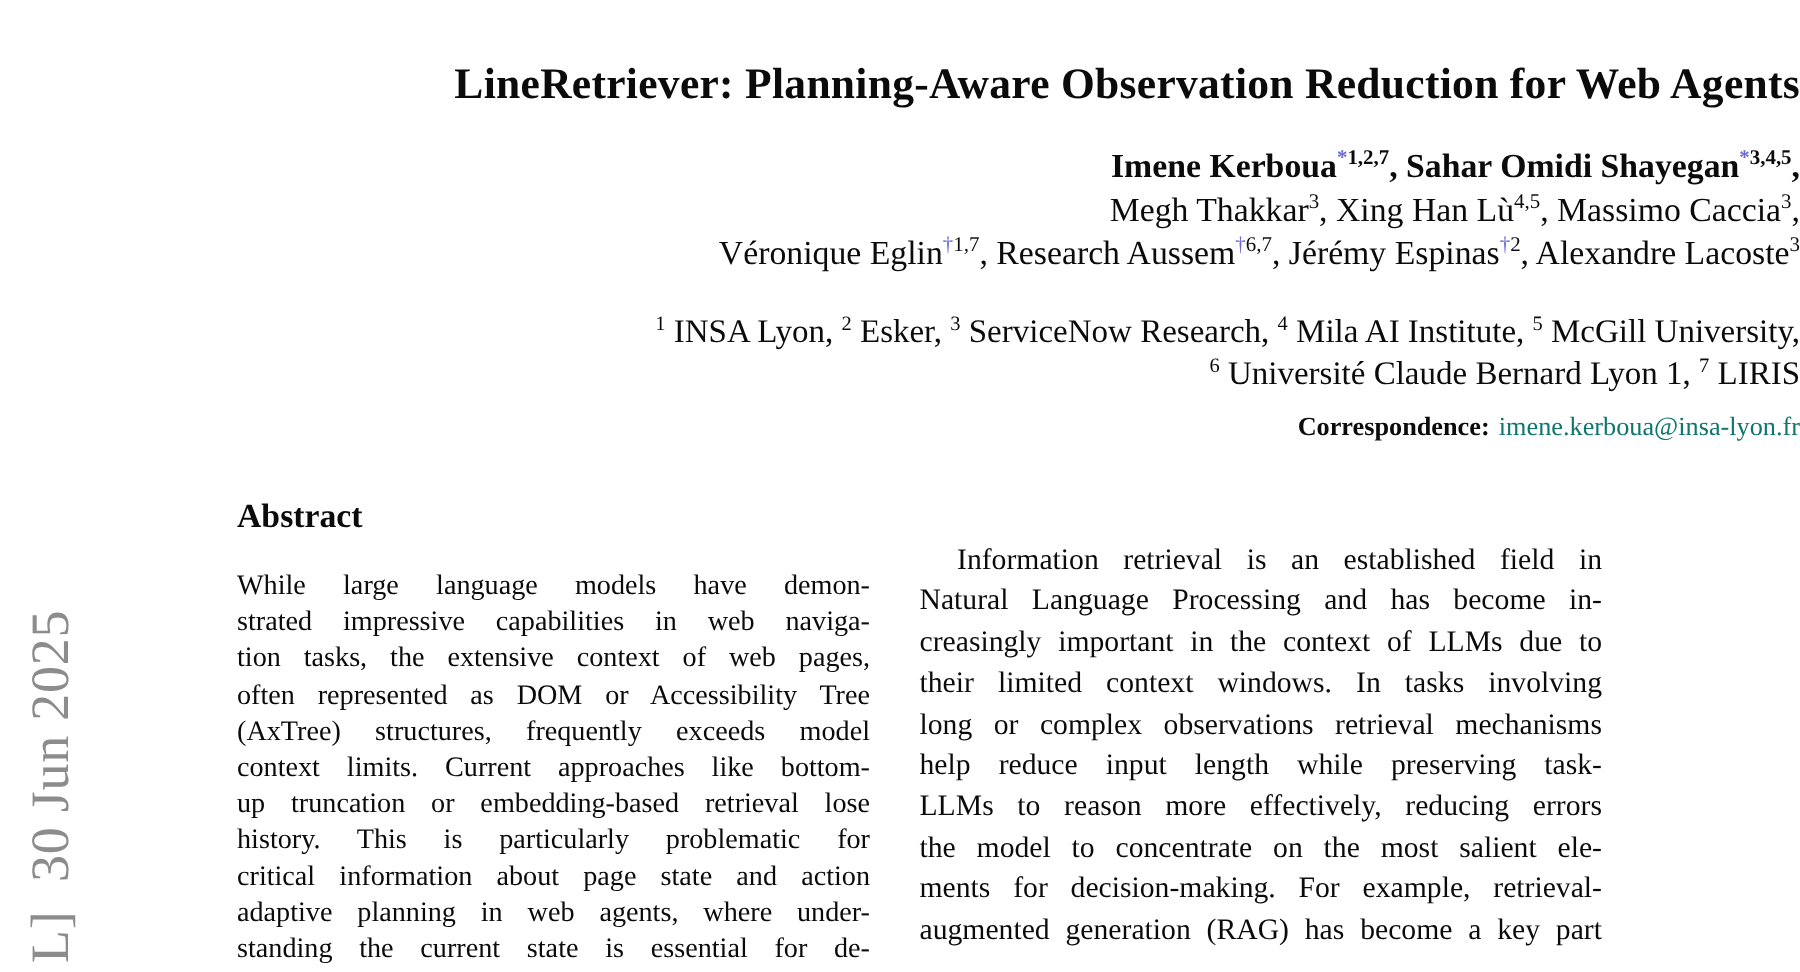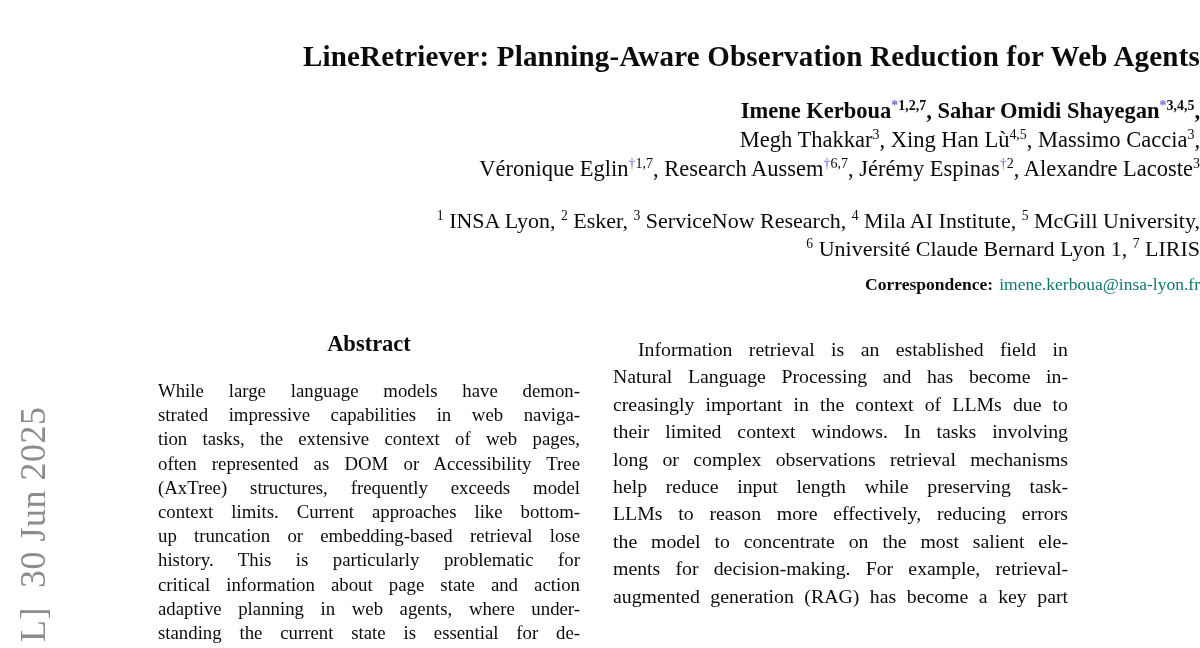--- a/index.html
+++ b/index.html
@@ -29,33 +29,33 @@
 
   .affils { top:207px; font-size:22px; }
   .affil-row { line-height:28px; }
 
   .correspondence { top:274px; font-size:17.5px; }
   .correspondence .label { font-weight:bold; margin-right:0.35em;margin-top:36px; }
   .correspondence a.email { color:#0f766e; text-decoration:none; }
 
   .abstract-heading {
     position:absolute; left:158px; width:422px; top:331px;
-    text-align:center; font-size:22.5px; font-weight:bold;
+    font-size:22.5px; font-weight:bold;
   }
 
   .col { position:absolute; }
   .left-col  { left:158px; top:379px; width:422px; font-size:18.8px; }
   .right-col { left:613px; top:336px; width:455px; font-size:19.8px; }
 
   .tline {
     text-align:justify; text-align-last:justify; overflow:hidden;
   }
   .left-col  .tline { line-height:24.2px; max-height:24.2px; }
   .right-col .tline { line-height:27.4px; max-height:27.4px; }
-  .tline.indent { padding-left:25px; }
+  .tline.indent { padding-left:25px;margin-top:24px; }
 </style>
 </head>
 <body>
 
 <div class="page">
 
   <div class="watermark">L]  30 Jun 2025</div>
 
   <div class="center-band title">LineRetriever: Planning-Aware Observation Reduction for Web Agents</div>
 

